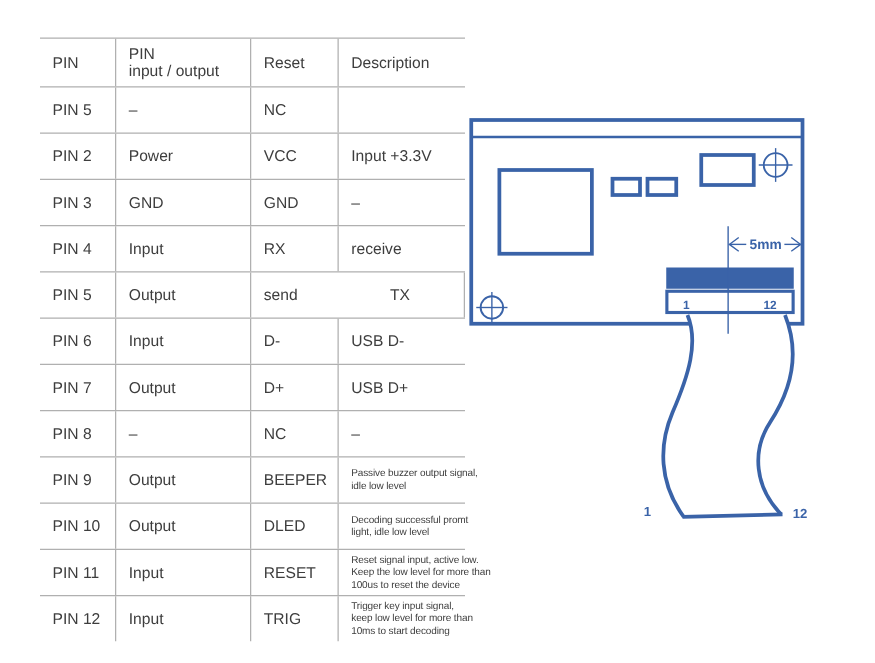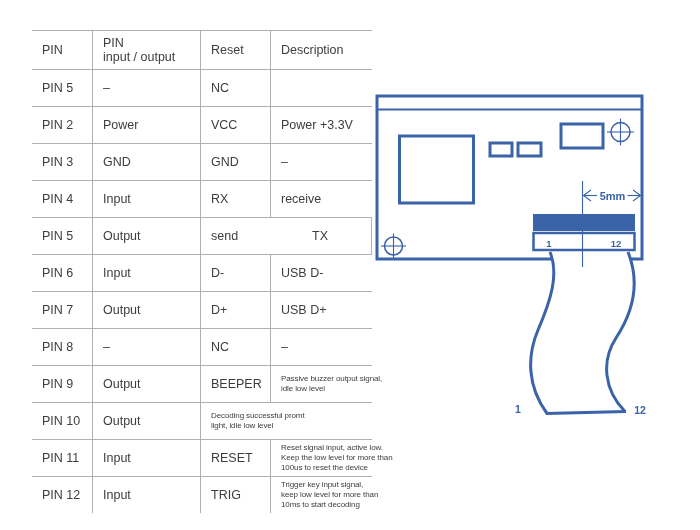--- a/index.html
+++ b/index.html
@@ -54,21 +54,21 @@
     <div class="trow">
       <div class="c c1">PIN 5</div>
       <div class="c c2">–</div>
       <div class="c c3">NC</div>
       <div class="c c4"></div>
     </div>
     <div class="trow">
       <div class="c c1">PIN 2</div>
       <div class="c c2">Power</div>
       <div class="c c3">VCC</div>
-      <div class="c c4">Power +3.3V</div>
+      <div class="c c4">Input +3.3V</div>
     </div>
     <div class="trow">
       <div class="c c1">PIN 3</div>
       <div class="c c2">GND</div>
       <div class="c c3">GND</div>
       <div class="c c4">–</div>
     </div>
     <div class="trow">
       <div class="c c1">PIN 4</div>
       <div class="c c2">Input</div>
@@ -102,20 +102,21 @@
     <div class="trow">
       <div class="c c1">PIN 9</div>
       <div class="c c2">Output</div>
       <div class="c c3">BEEPER</div>
       <div class="c c4 small">Passive buzzer output signal,
 idle low level</div>
     </div>
     <div class="trow">
       <div class="c c1">PIN 10</div>
       <div class="c c2">Output</div>
+      <div class="c c3">DLED</div>
       <div class="c c4 small">Decoding successful promt
 light, idle low level</div>
     </div>
     <div class="trow">
       <div class="c c1">PIN 11</div>
       <div class="c c2">Input</div>
       <div class="c c3">RESET</div>
       <div class="c c4 small">Reset signal input, active low.
 Keep the low level for more than
 100us to reset the device</div>

